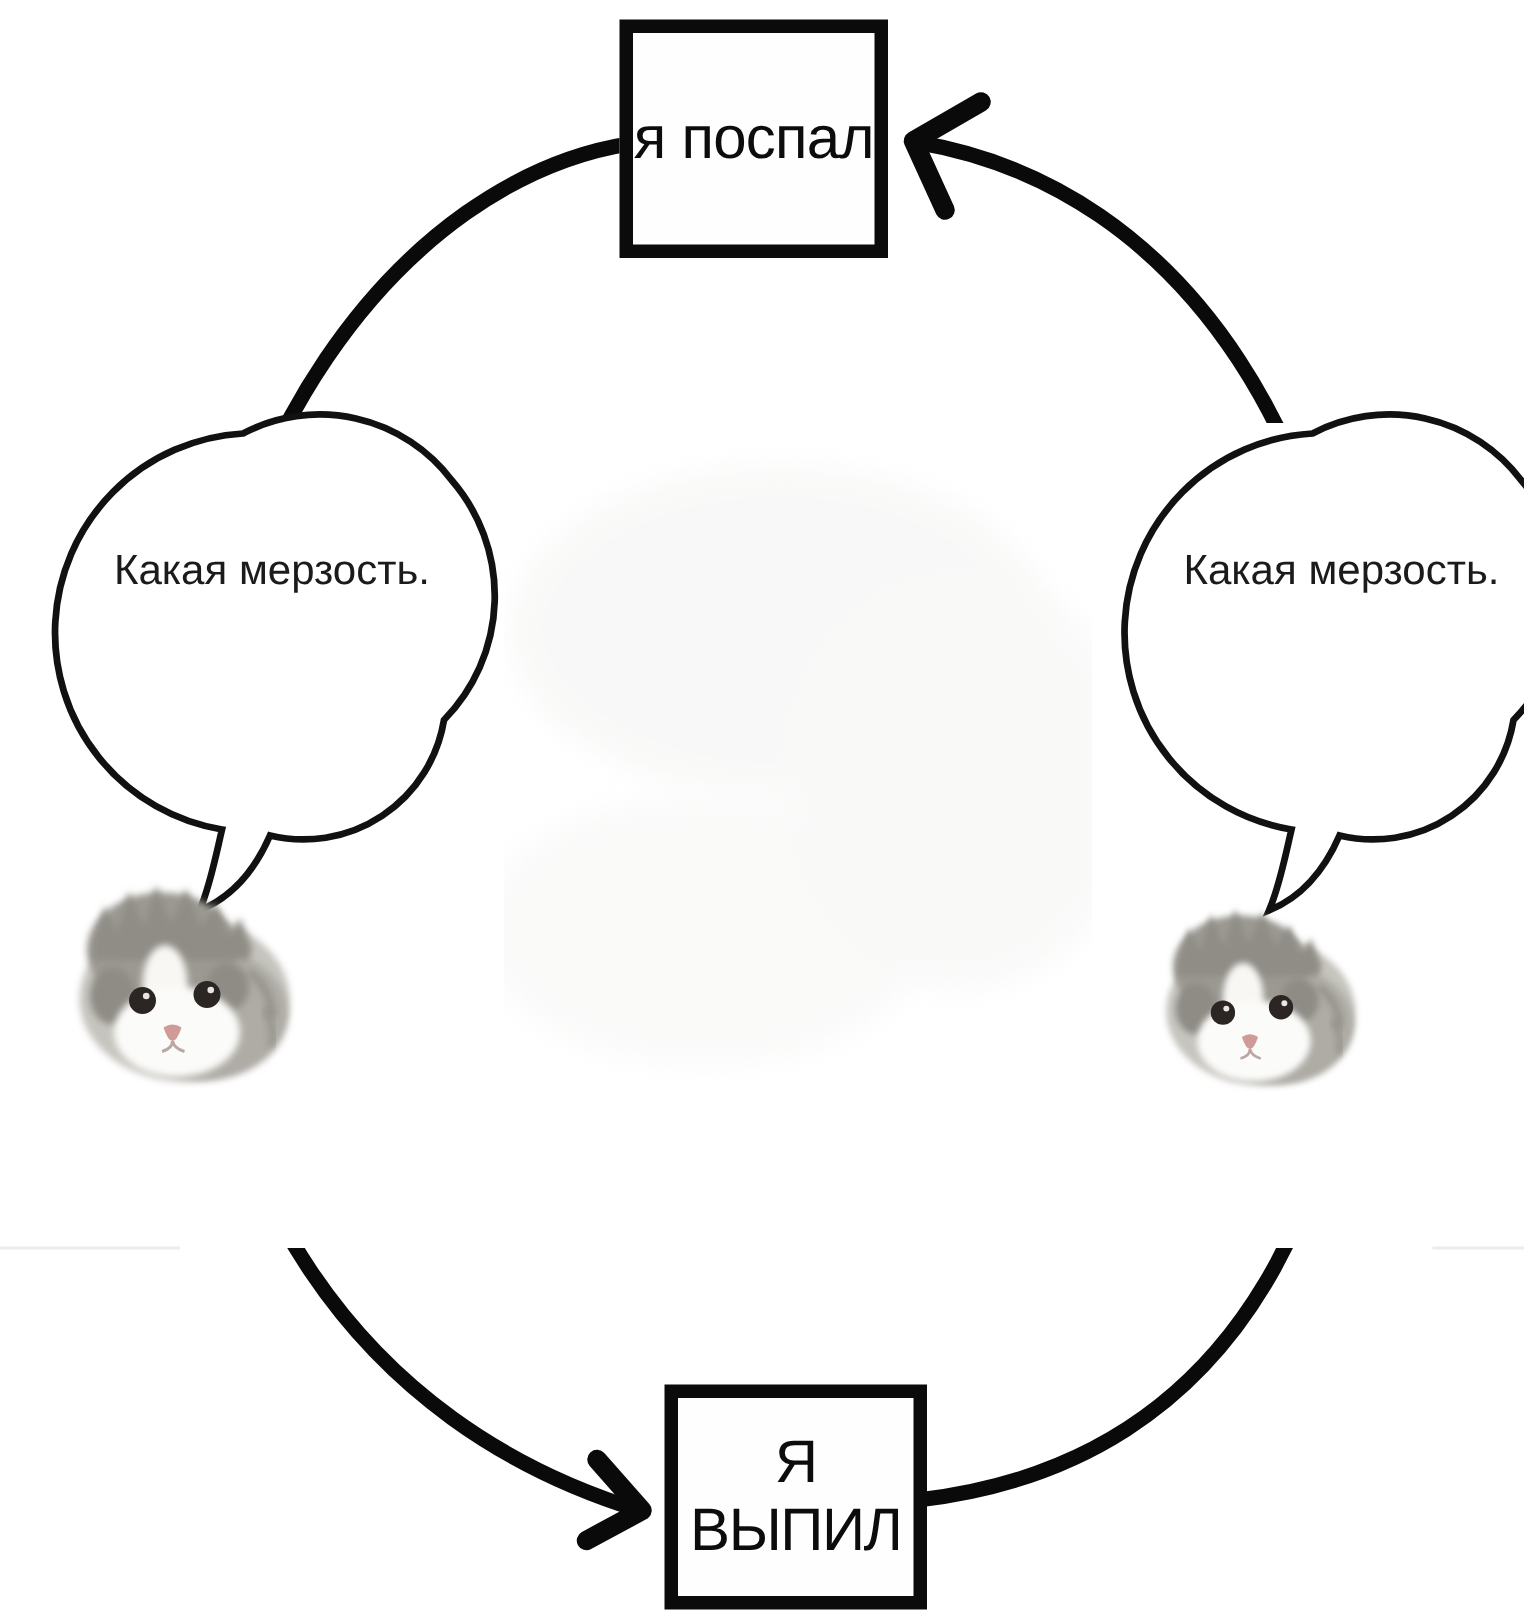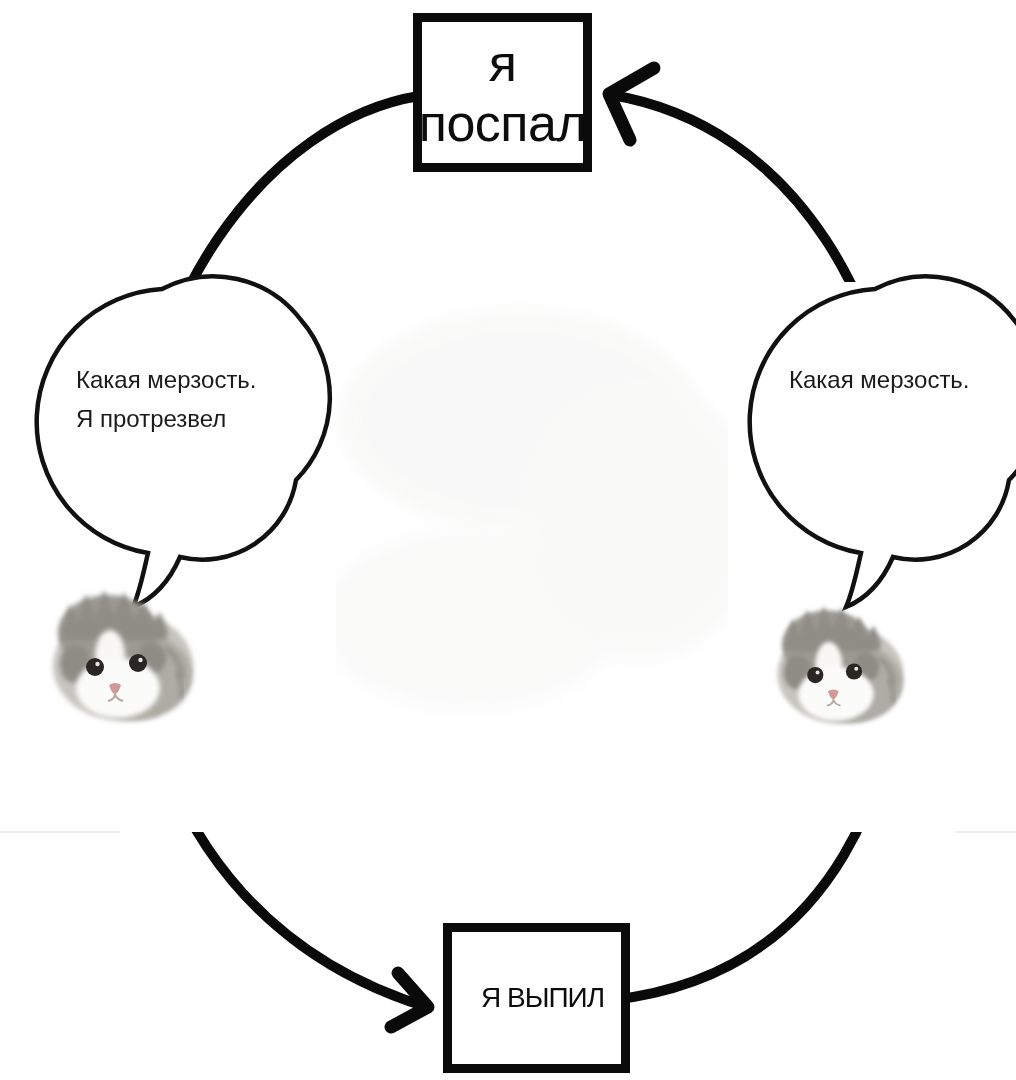--- a/index.html
+++ b/index.html
@@ -6,24 +6,24 @@
   .stage{
     position:relative;width:1016px;height:1080px;background:#ffffff;
     overflow:hidden;font-family:"Liberation Sans",sans-serif;
   }
   .layer{position:absolute;left:0;top:0;}
   .node{
     position:absolute;border:9px solid #0b0b0b;background:#fefefe;
     display:flex;align-items:center;justify-content:center;
     color:#0c0c0c;text-align:center;
   }
-  .node.top{left:413px;top:13px;width:161px;height:141px;font-size:52px;letter-spacing:-0.5px;}
-  .node.bottom{left:443px;top:923px;width:157px;height:132px;font-size:28px;letter-spacing:-1px;padding-left:12px;}
+  .node.top{left:413px;top:13px;width:161px;height:141px;font-size:40px;letter-spacing:-0.5px;}
+  .node.bottom{left:443px;top:923px;width:157px;height:132px;font-size:40px;letter-spacing:-1px;}
   .bubble-text{
-    position:absolute;color:#1b1b1b;font-size:24px;line-height:39px;
+    position:absolute;color:#1b1b1b;font-size:28px;line-height:39px;
     white-space:nowrap;
   }
   .bubble-text.left{left:76px;top:360px;}
   .bubble-text.right{left:789px;top:360px;}
   .edge-artifact{position:absolute;height:2px;background:#ececec;}
   .edge-artifact.l{left:0;top:831px;width:120px;}
   .edge-artifact.r{left:955px;top:831px;width:61px;}
 </style>
 </head>
 <body>
@@ -96,19 +96,18 @@
 
   <div class="node top">
     <span>я поспал</span>
   </div>
   <div class="node bottom">
     <span>Я ВЫПИЛ</span>
   </div>
 
   <div class="bubble-text left">
     <div>Какая мерзость.</div>
-    <div>Я протрезвел</div>
   </div>
   <div class="bubble-text right">
     <div>Какая мерзость.</div>
   </div>
 
 </div>
 
 </body></html>

